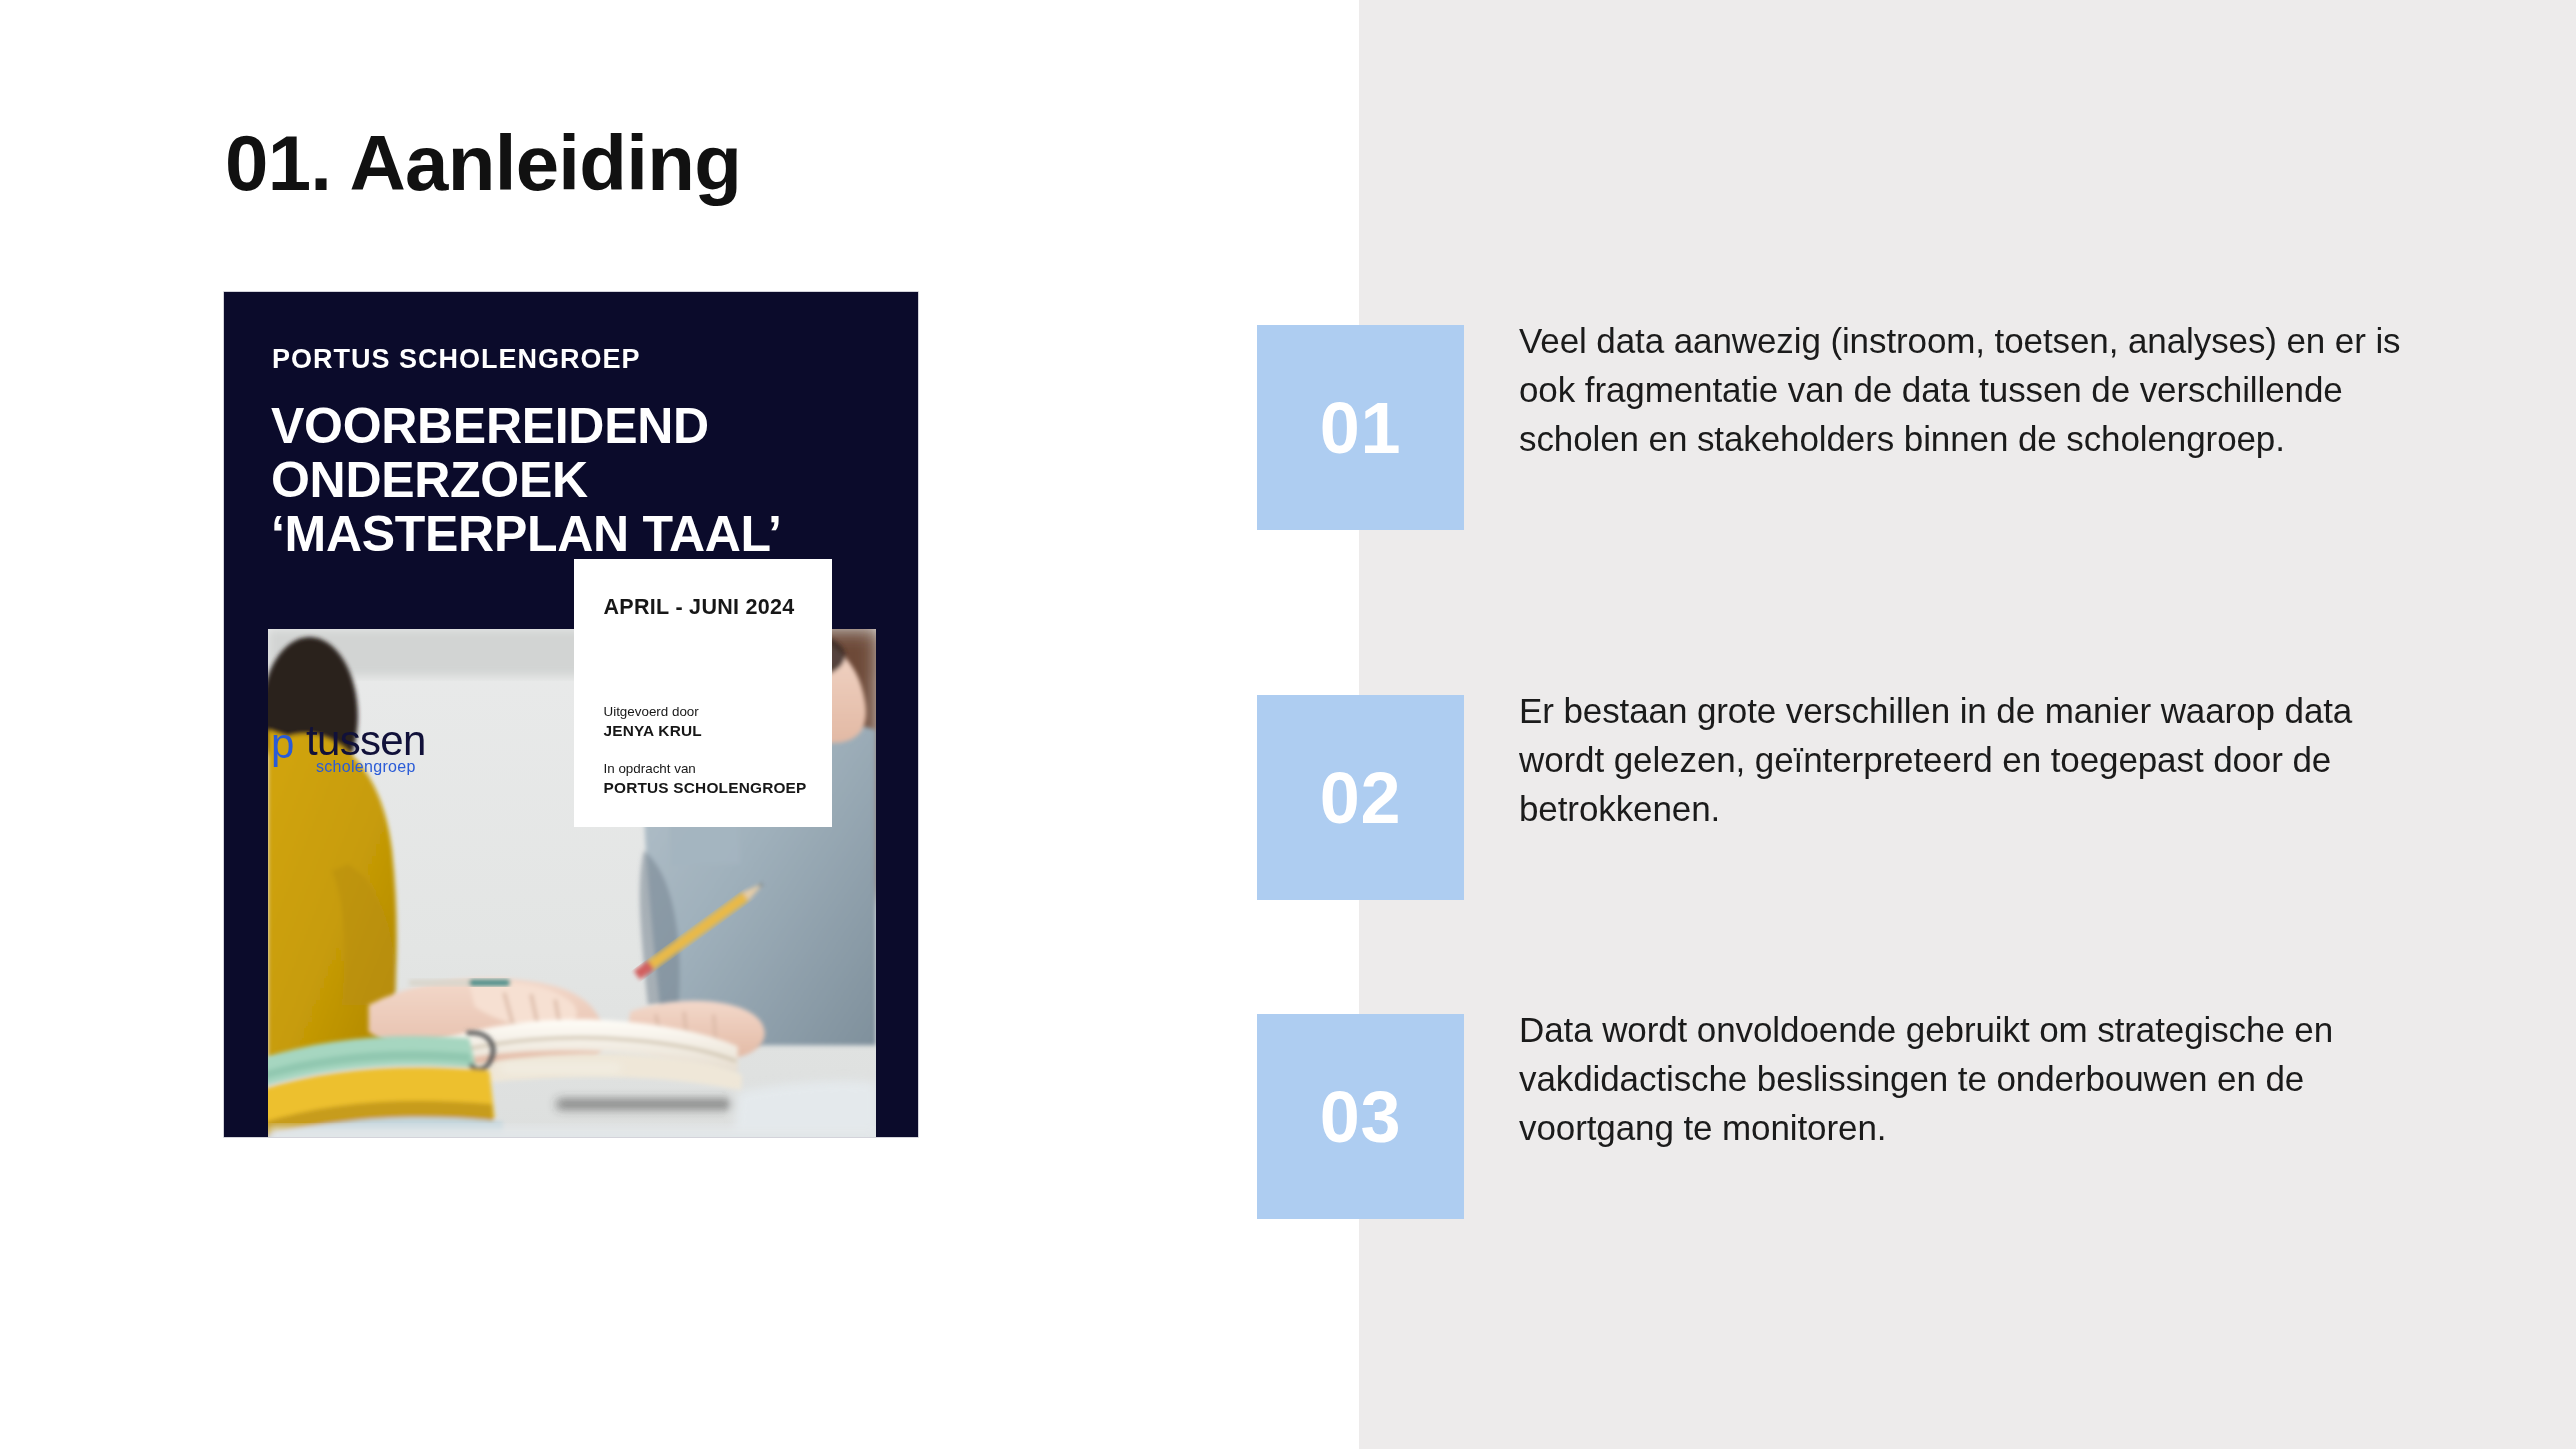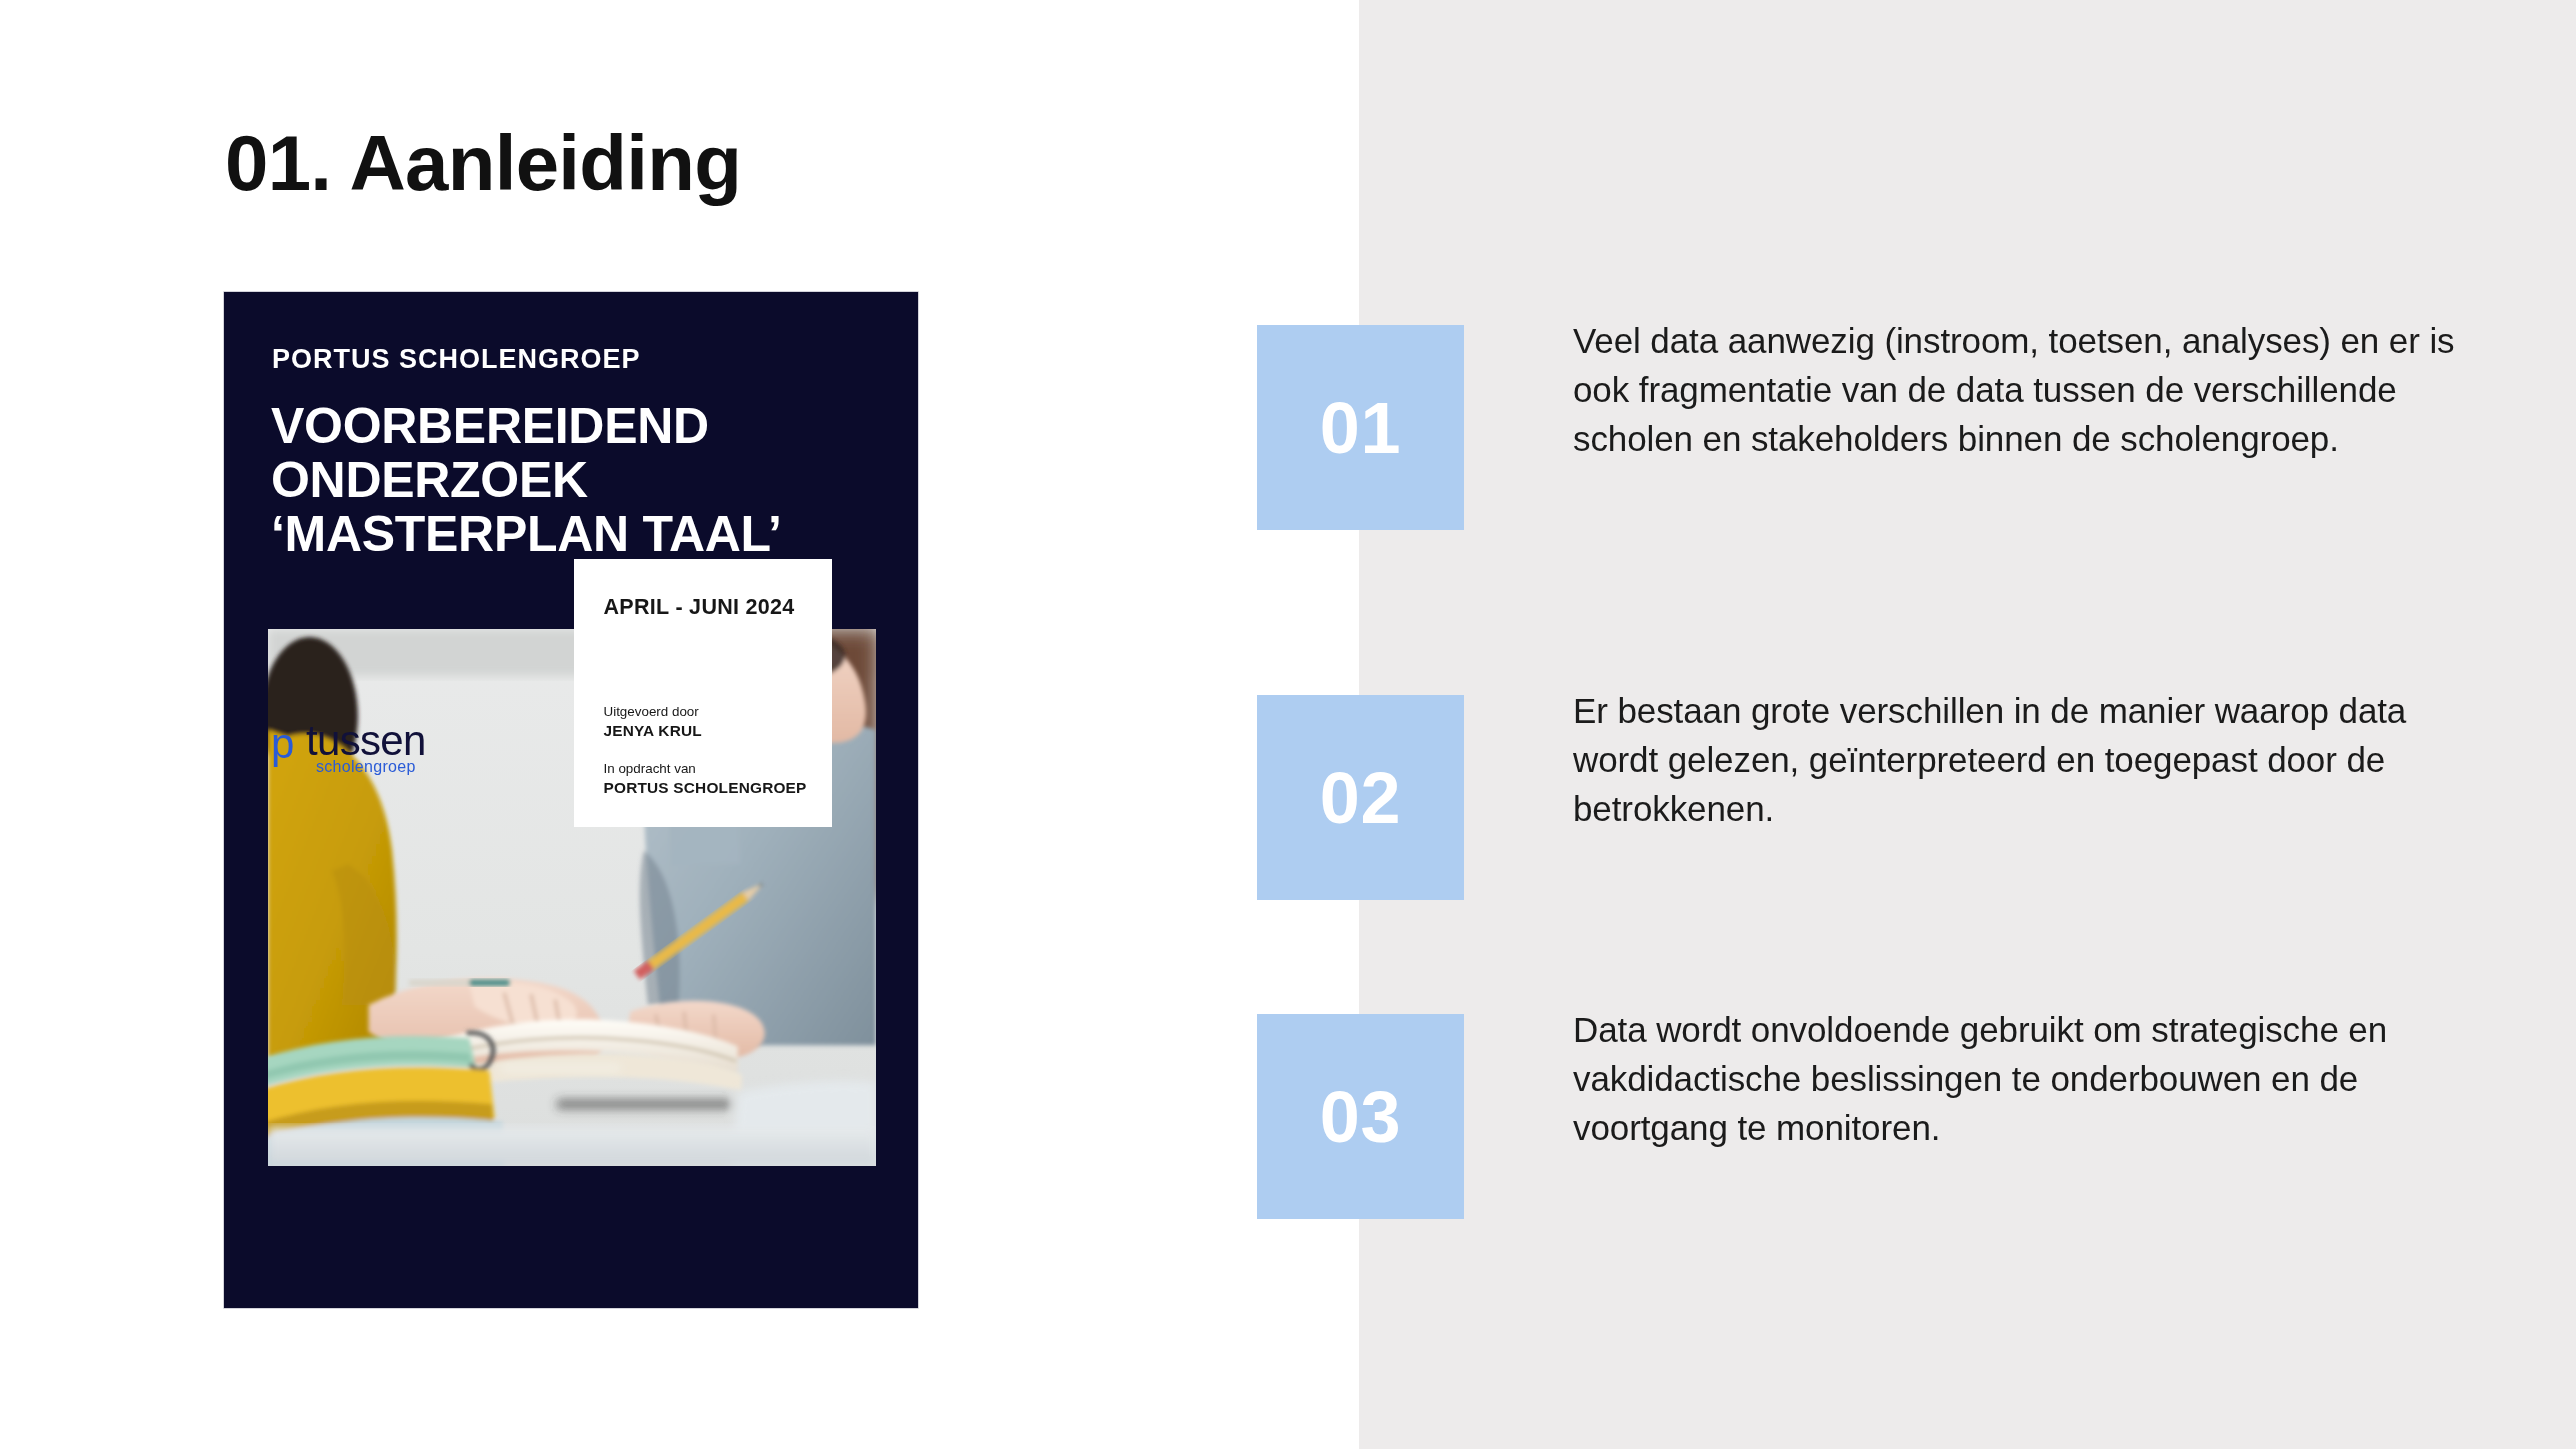--- a/index.html
+++ b/index.html
@@ -34,21 +34,21 @@
     letter-spacing:-0.7px;
     color:#111111;
     line-height:1.1;
     white-space:nowrap;
   }
 
   
   .book-cover {
     position:absolute;
     left:224px; top:292px;
-    width:694px; height:1016px;
+    width:694px; height:845px;
     background:#0b0b2b;
     overflow:hidden;
     box-shadow:0 0 0 0.7px rgba(140,140,160,0.55);
   }
 
   .cover-brand {
     position:absolute;
     left:48px; top:52px;
     font-size:27px;
     font-weight:bold;
@@ -148,21 +148,21 @@
   }
   .badge-num {
     font-size:72px;
     font-weight:bold;
     color:#ffffff;
     letter-spacing:0.7px;
     line-height:1;
   }
   .item-text {
     width:899px;
-    margin-left:109px;
+    margin-left:55px;
     margin-top:-9.4px;
     font-size:35px;
     line-height:1.40;
     color:#1b1b1b;
     letter-spacing:-0.1px;
   }
 
   #item-1 { left:1257px; top:325px; }
   #item-2 { left:1257px; top:695px; }
   #item-3 { left:1257px; top:1014px; }

